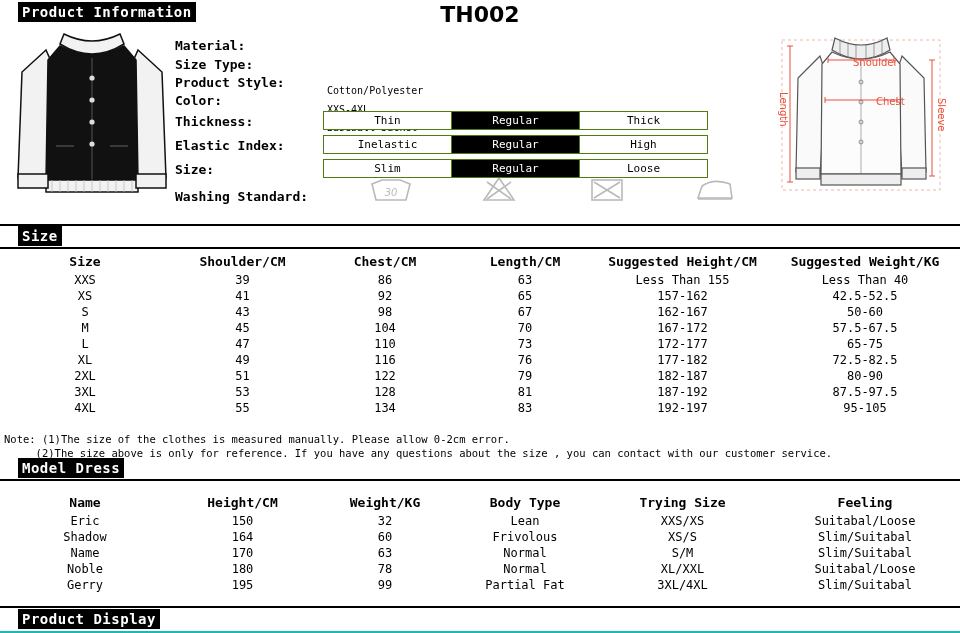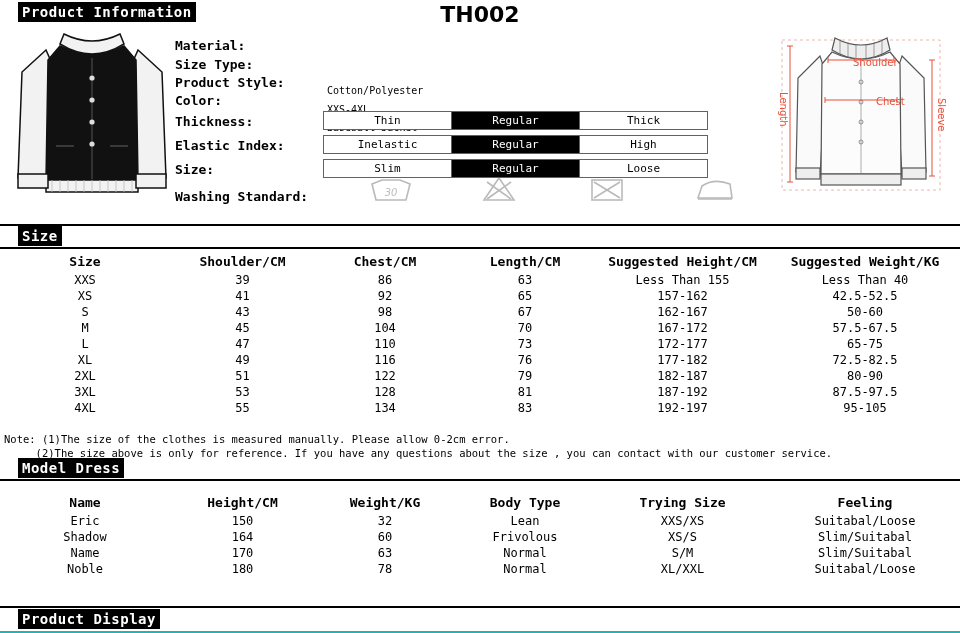--- a/index.html
+++ b/index.html
@@ -406,20 +406,28 @@
         <td>Slim/Suitabal</td>
       </tr>
       <tr>
         <td>Noble</td>
         <td>180</td>
         <td>78</td>
         <td>Normal</td>
         <td>XL/XXL</td>
         <td>Suitabal/Loose</td>
       </tr>
+      <tr>
+        <td>Gerry</td>
+        <td>195</td>
+        <td>99</td>
+        <td>Partial Fat</td>
+        <td>3XL/4XL</td>
+        <td>Slim/Suitabal</td>
+      </tr>
     </tbody>
   </table>
 
   <div class="sec-rule" style="top:606px;"></div>
   <div class="sec-bar" style="left:0;top:609px;">Product Display</div>
   <div class="teal-rule" style="top:631px;"></div>
 
 </div>
 
 </body></html>

